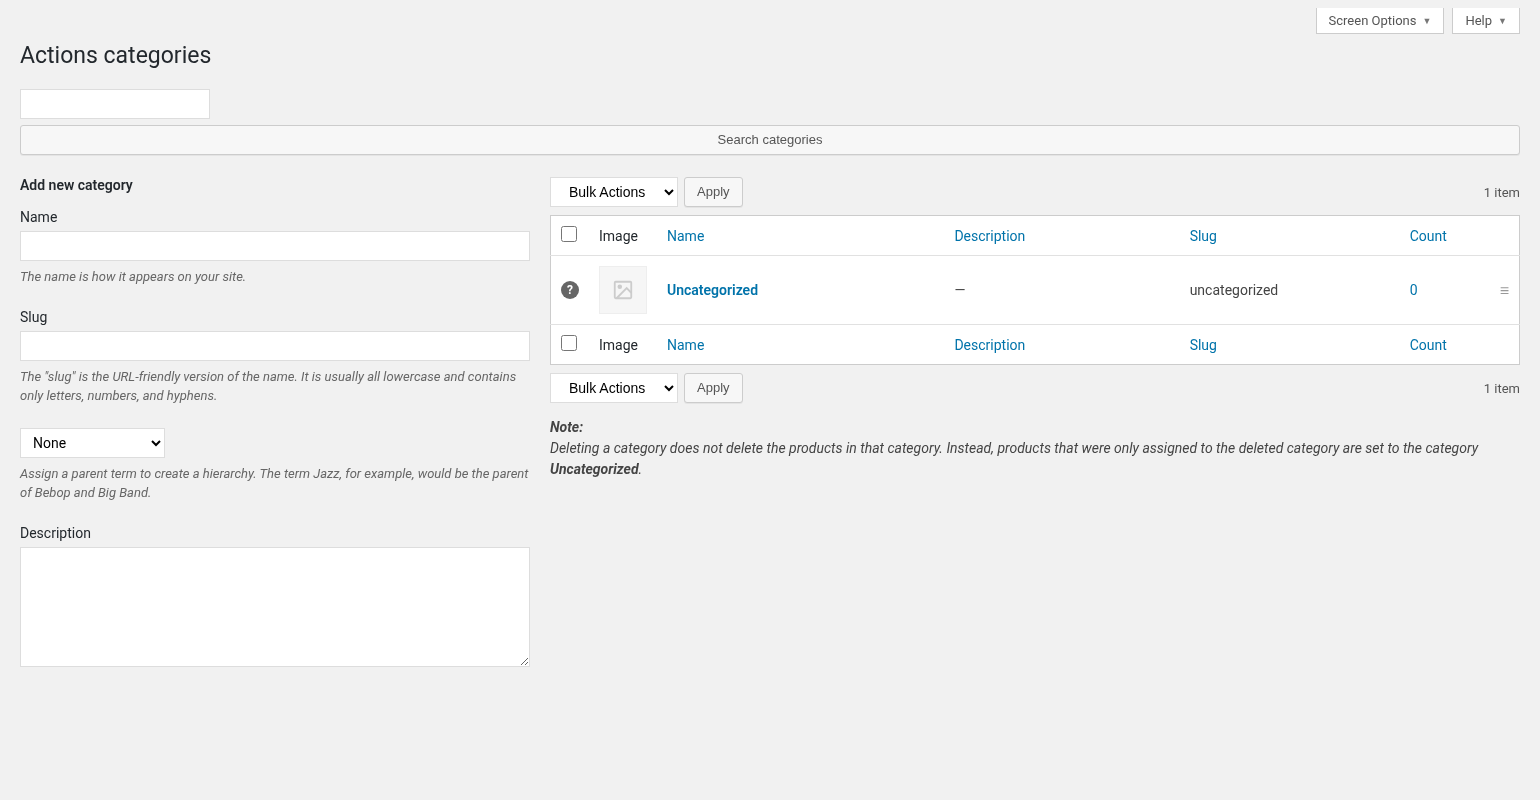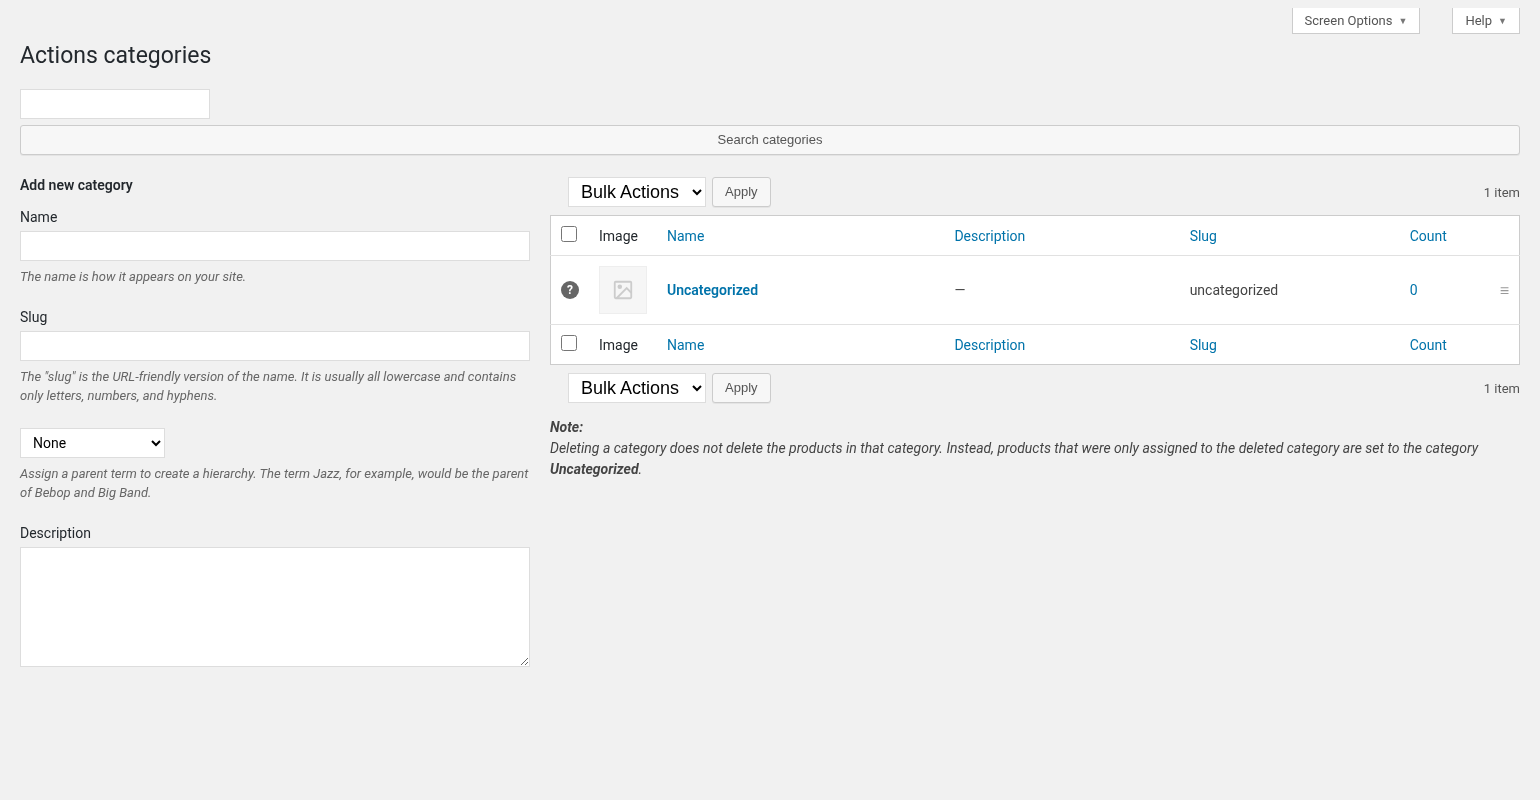--- a/index.html
+++ b/index.html
@@ -20,21 +20,20 @@
   background: #fff;
   border: 1px solid #ccc;
   border-top: none;
   padding: 5px 12px;
   font-size: 13px;
   color: #555;
   cursor: pointer;
   display: flex;
   align-items: center;
   gap: 6px;
-  margin-left: 24px;
 }
 .top-tab .tri { font-size: 9px; color: #777; }
 h1.page-title {
   font-size: 23px;
   font-weight: 400;
   color: #23282d;
   margin: 8px 0 20px 0;
 }
 .search-row {
   display: flex;
@@ -82,23 +81,22 @@
 .form-field input[type=text] { height: 30px; }
 .form-field textarea { height: 120px; resize: both; }
 .form-field select { height: 30px; width: 145px; }
 .form-field .desc { font-style: italic; font-size: 13px; color: #666; margin-top: 6px; line-height: 1.5; }
 .tablenav { display: flex; justify-content: space-between; align-items: center; margin-bottom: 8px; }
 .tablenav-actions { display: flex; gap: 6px; align-items: center; }
 .tablenav select {
   border: 1px solid #ddd;
   background: #fff;
   height: 30px;
-  padding: 0 8px;
-  font-size: 18px;
-  margin-left: 18px;
+  padding: 0 14px;
+  font-size: 14px;
 }
 .items-count { font-size: 13px; color: #555; }
 table.wp-list {
   width: 100%;
   border-collapse: collapse;
   background: #fff;
   border: 1px solid #ccc;
 }
 table.wp-list th, table.wp-list td {
   text-align: left;

